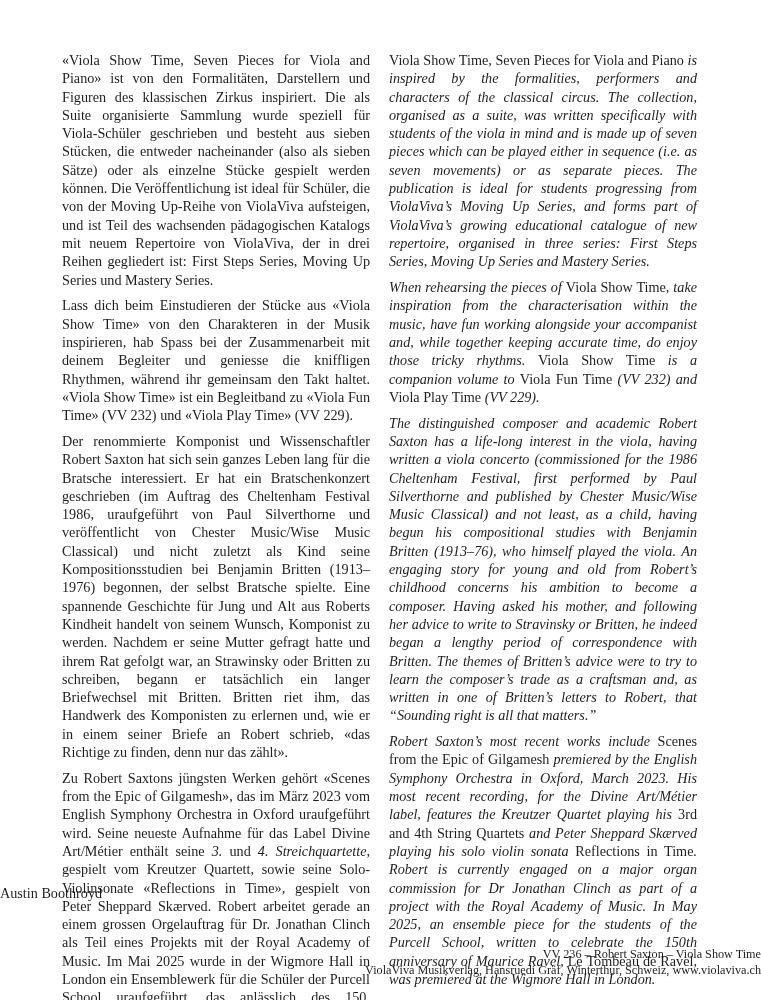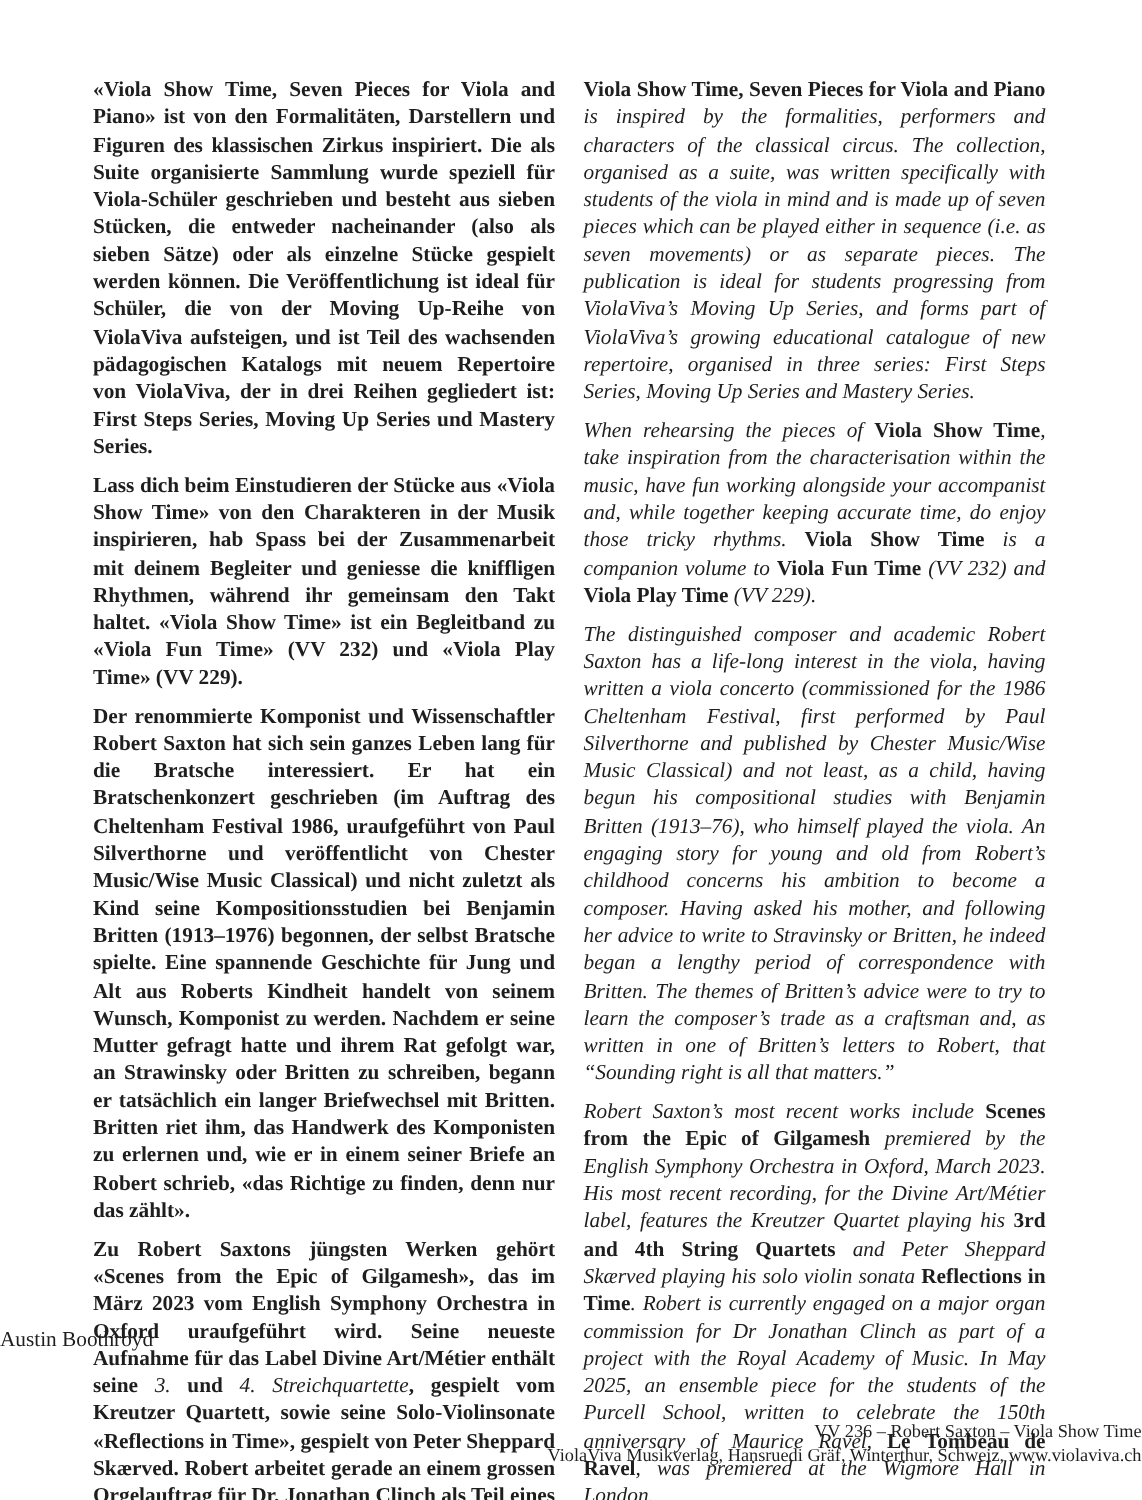--- a/index.html
+++ b/index.html
@@ -25,21 +25,21 @@
     width: 308px;
     font-size: 14.2px;
     line-height: 18.3px;
     text-align: justify;
     hyphens: auto;
     -webkit-hyphens: auto;
   }
   .col p { margin: 0 0 7.5px 0; }
   .col p:last-child { margin-bottom: 0; }
   .run-i { font-style: italic; margin-top: 10px; }
-  .run-r { font-style: normal; font-weight: bold; }
+  .run-r { font-style: normal; }
   .signature {
     position: absolute;
     top: 884px;
     left: 0;
     width: 100%;
     text-align: left;
     font-size: 14.2px;
     line-height: 18.3px;
   }
   .footer {

